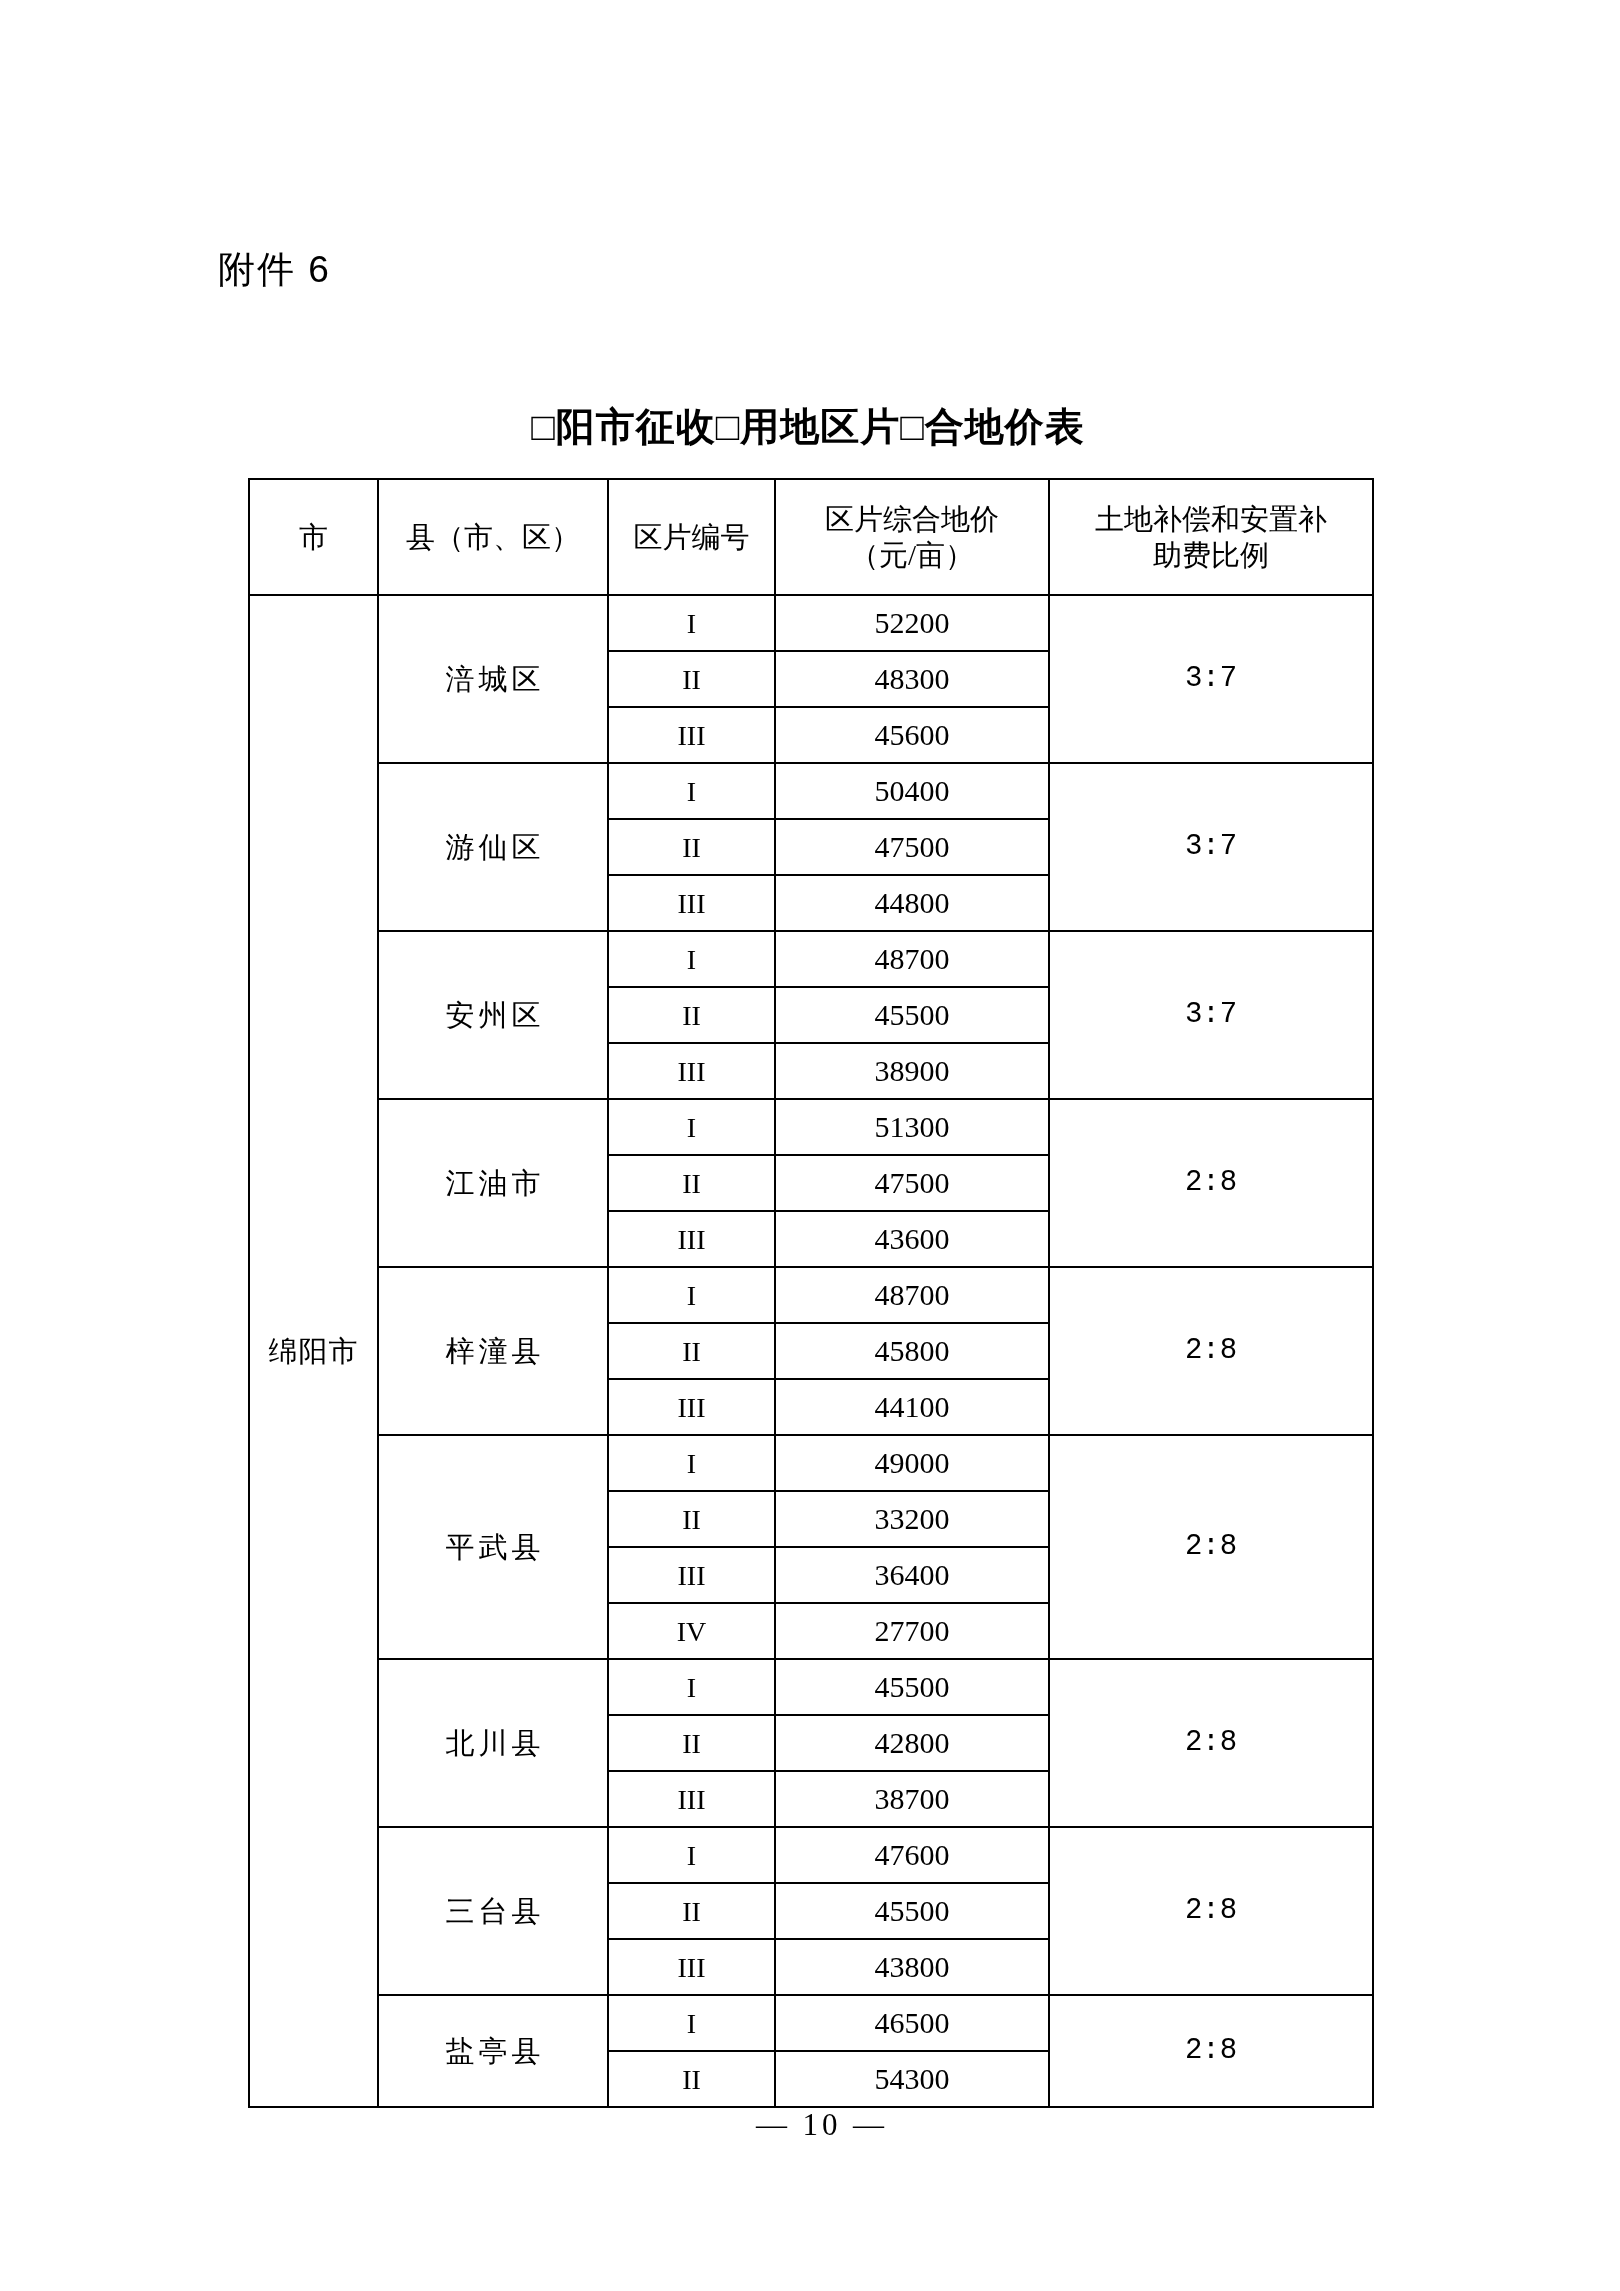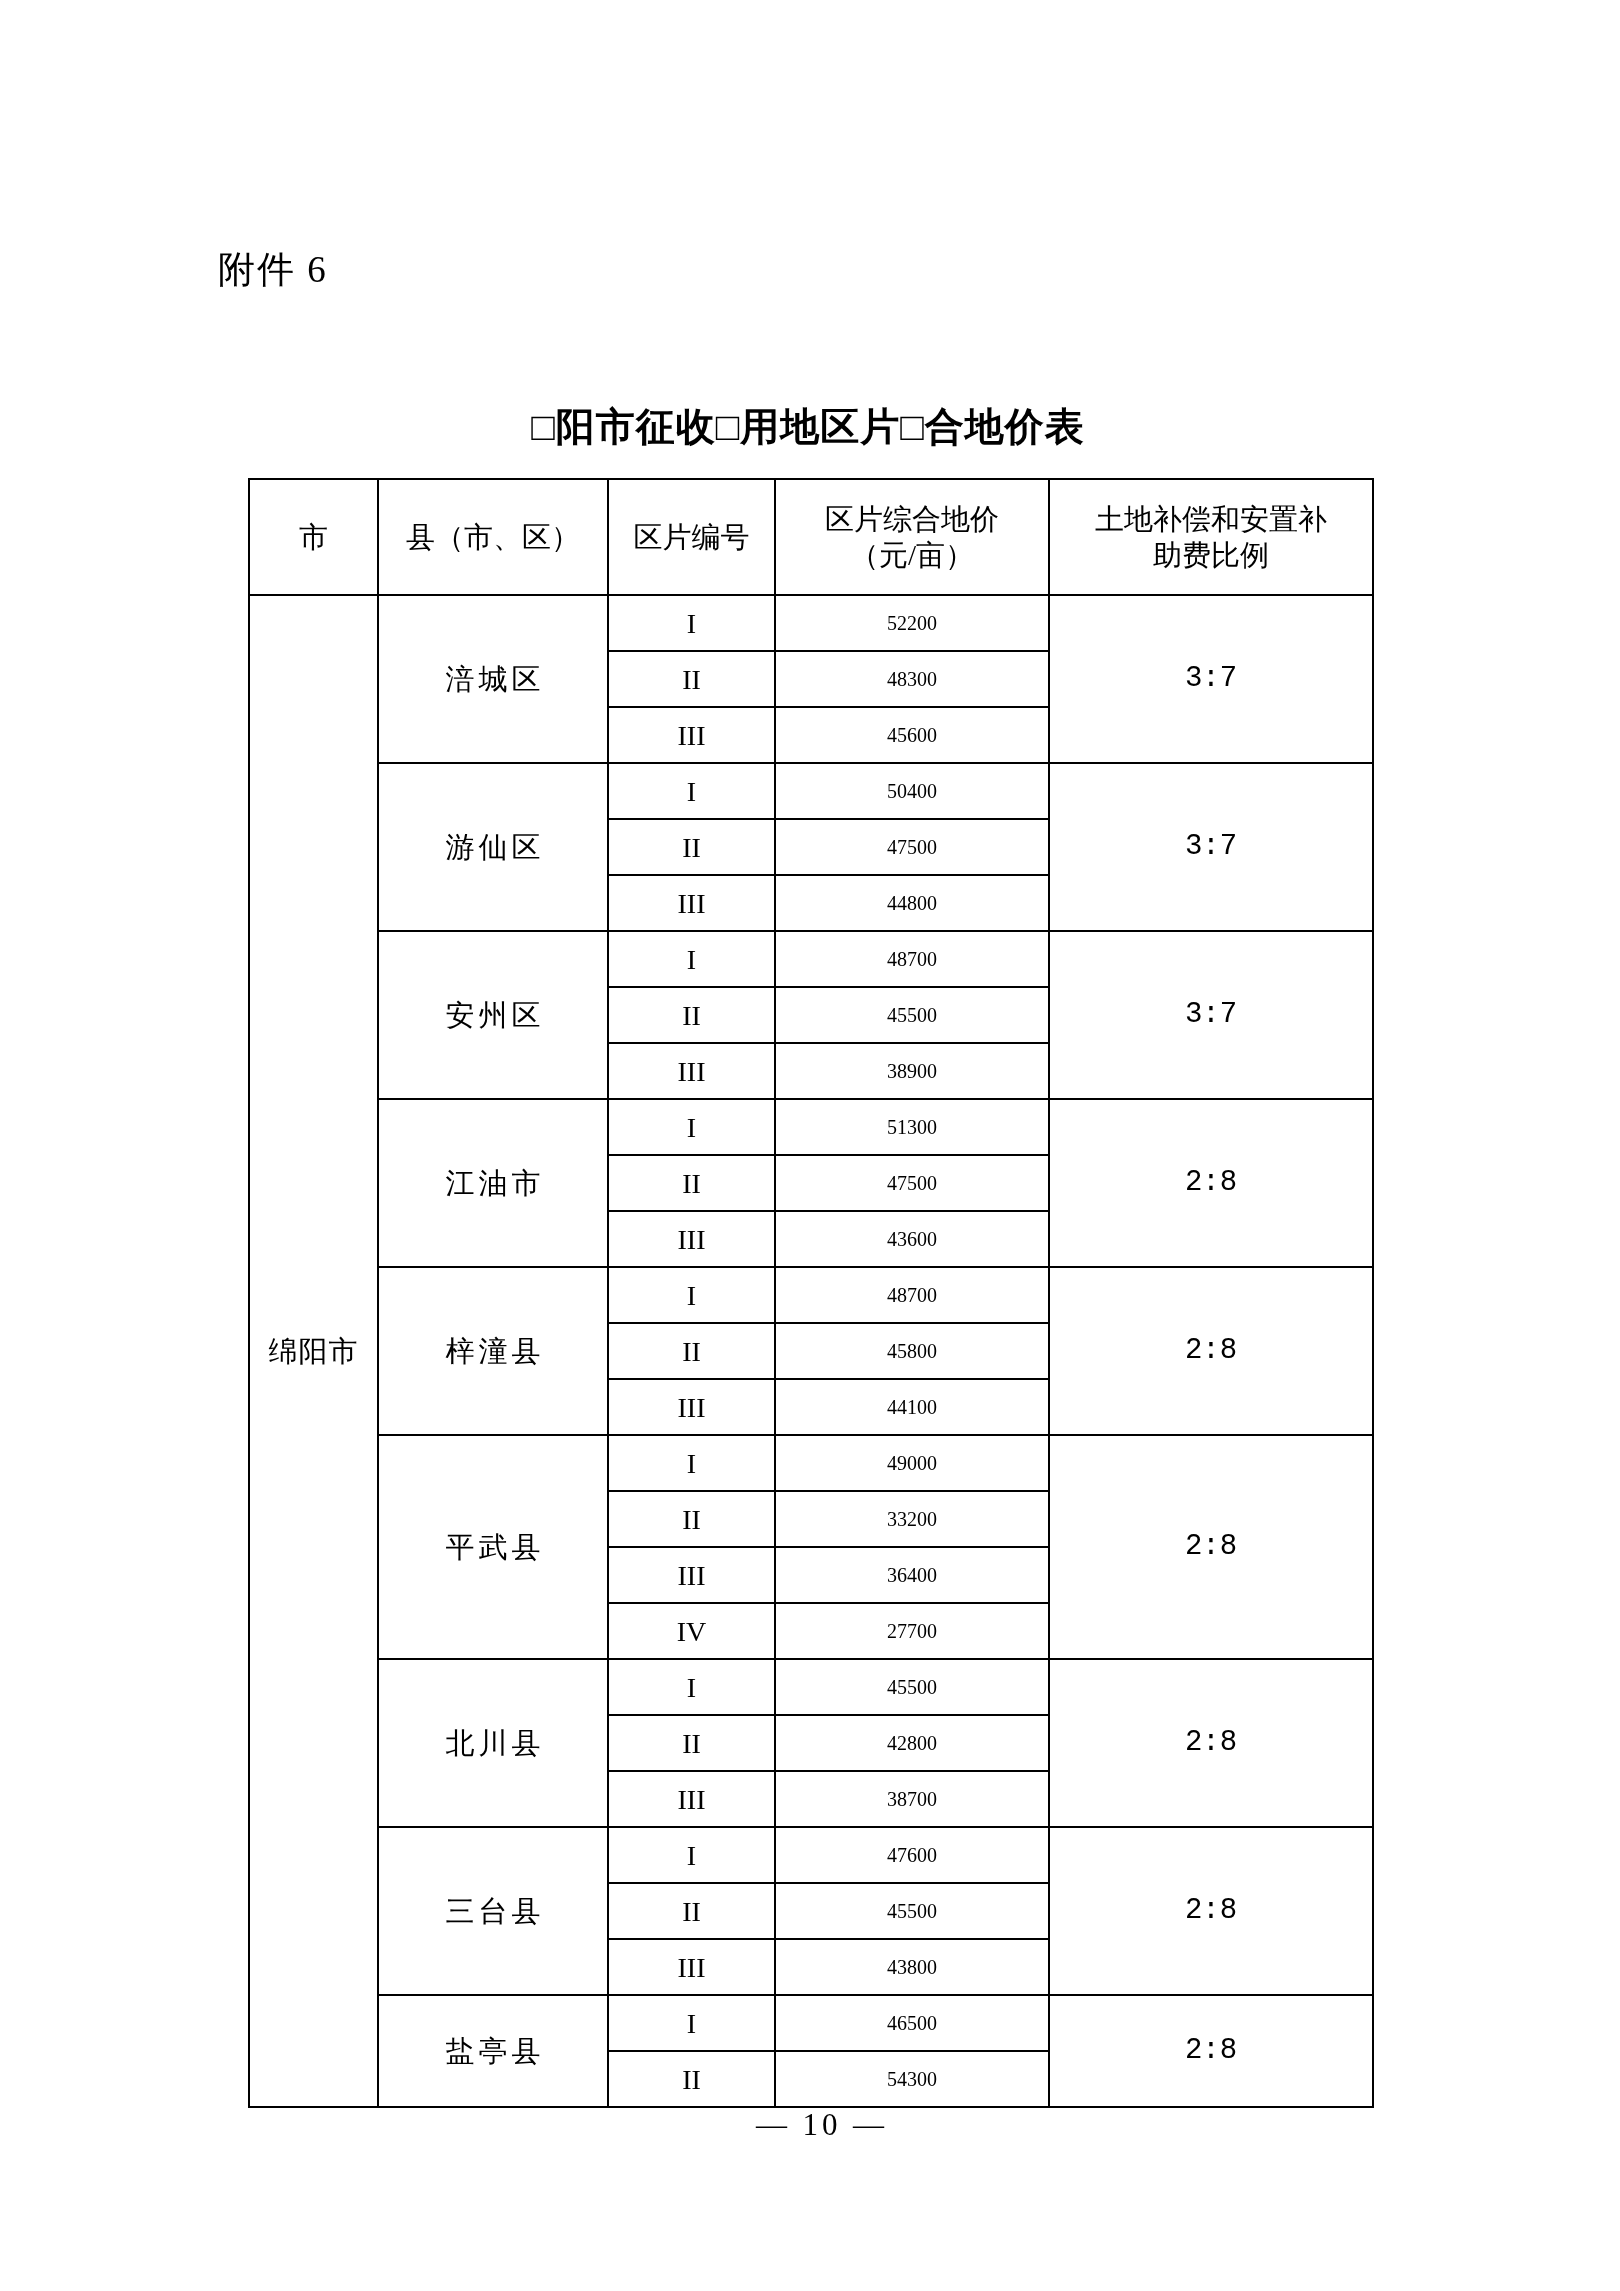--- a/index.html
+++ b/index.html
@@ -18,21 +18,21 @@
     position: relative;
     width: 1620px;
     height: 2292px;
     box-sizing: border-box;
   }
   .attachment-label {
     position: absolute;
     left: 218px;
     top: 245px;
     font-size: 37px;
-    font-family: Liberation Serif, serif;
+    font-family: Liberation Sans, sans-serif;
     letter-spacing: 2px;
   }
   .doc-title {
     position: absolute;
     top: 400px;
     left: 0;
     width: 1616px;
     text-align: center;
     font-size: 39px;
     font-weight: bold;
@@ -72,21 +72,21 @@
   td.city-cell {
     font-size: 29px;
     letter-spacing: 1px;
   }
   td.county-cell {
     font-size: 29px;
     letter-spacing: 3.9px;
     text-indent: 3.9px;
   }
   td.zone-cell { font-size: 28px; font-family: "Liberation Serif","DejaVu Serif",serif; }
-  td.price-cell { font-size: 20px; }
+  td.price-cell { font-size: 30px; }
   td.ratio-cell { font-size: 29px; font-family: Liberation Mono, monospace; }
   .hdr-two-line { line-height: 1.3; }
   .page-number {
     position: absolute;
     left: 0;
     top: 2107px;
     width: 1620px;
     text-align: center;
     font-size: 31px;
     font-family: "Liberation Serif", "DejaVu Serif", serif;

